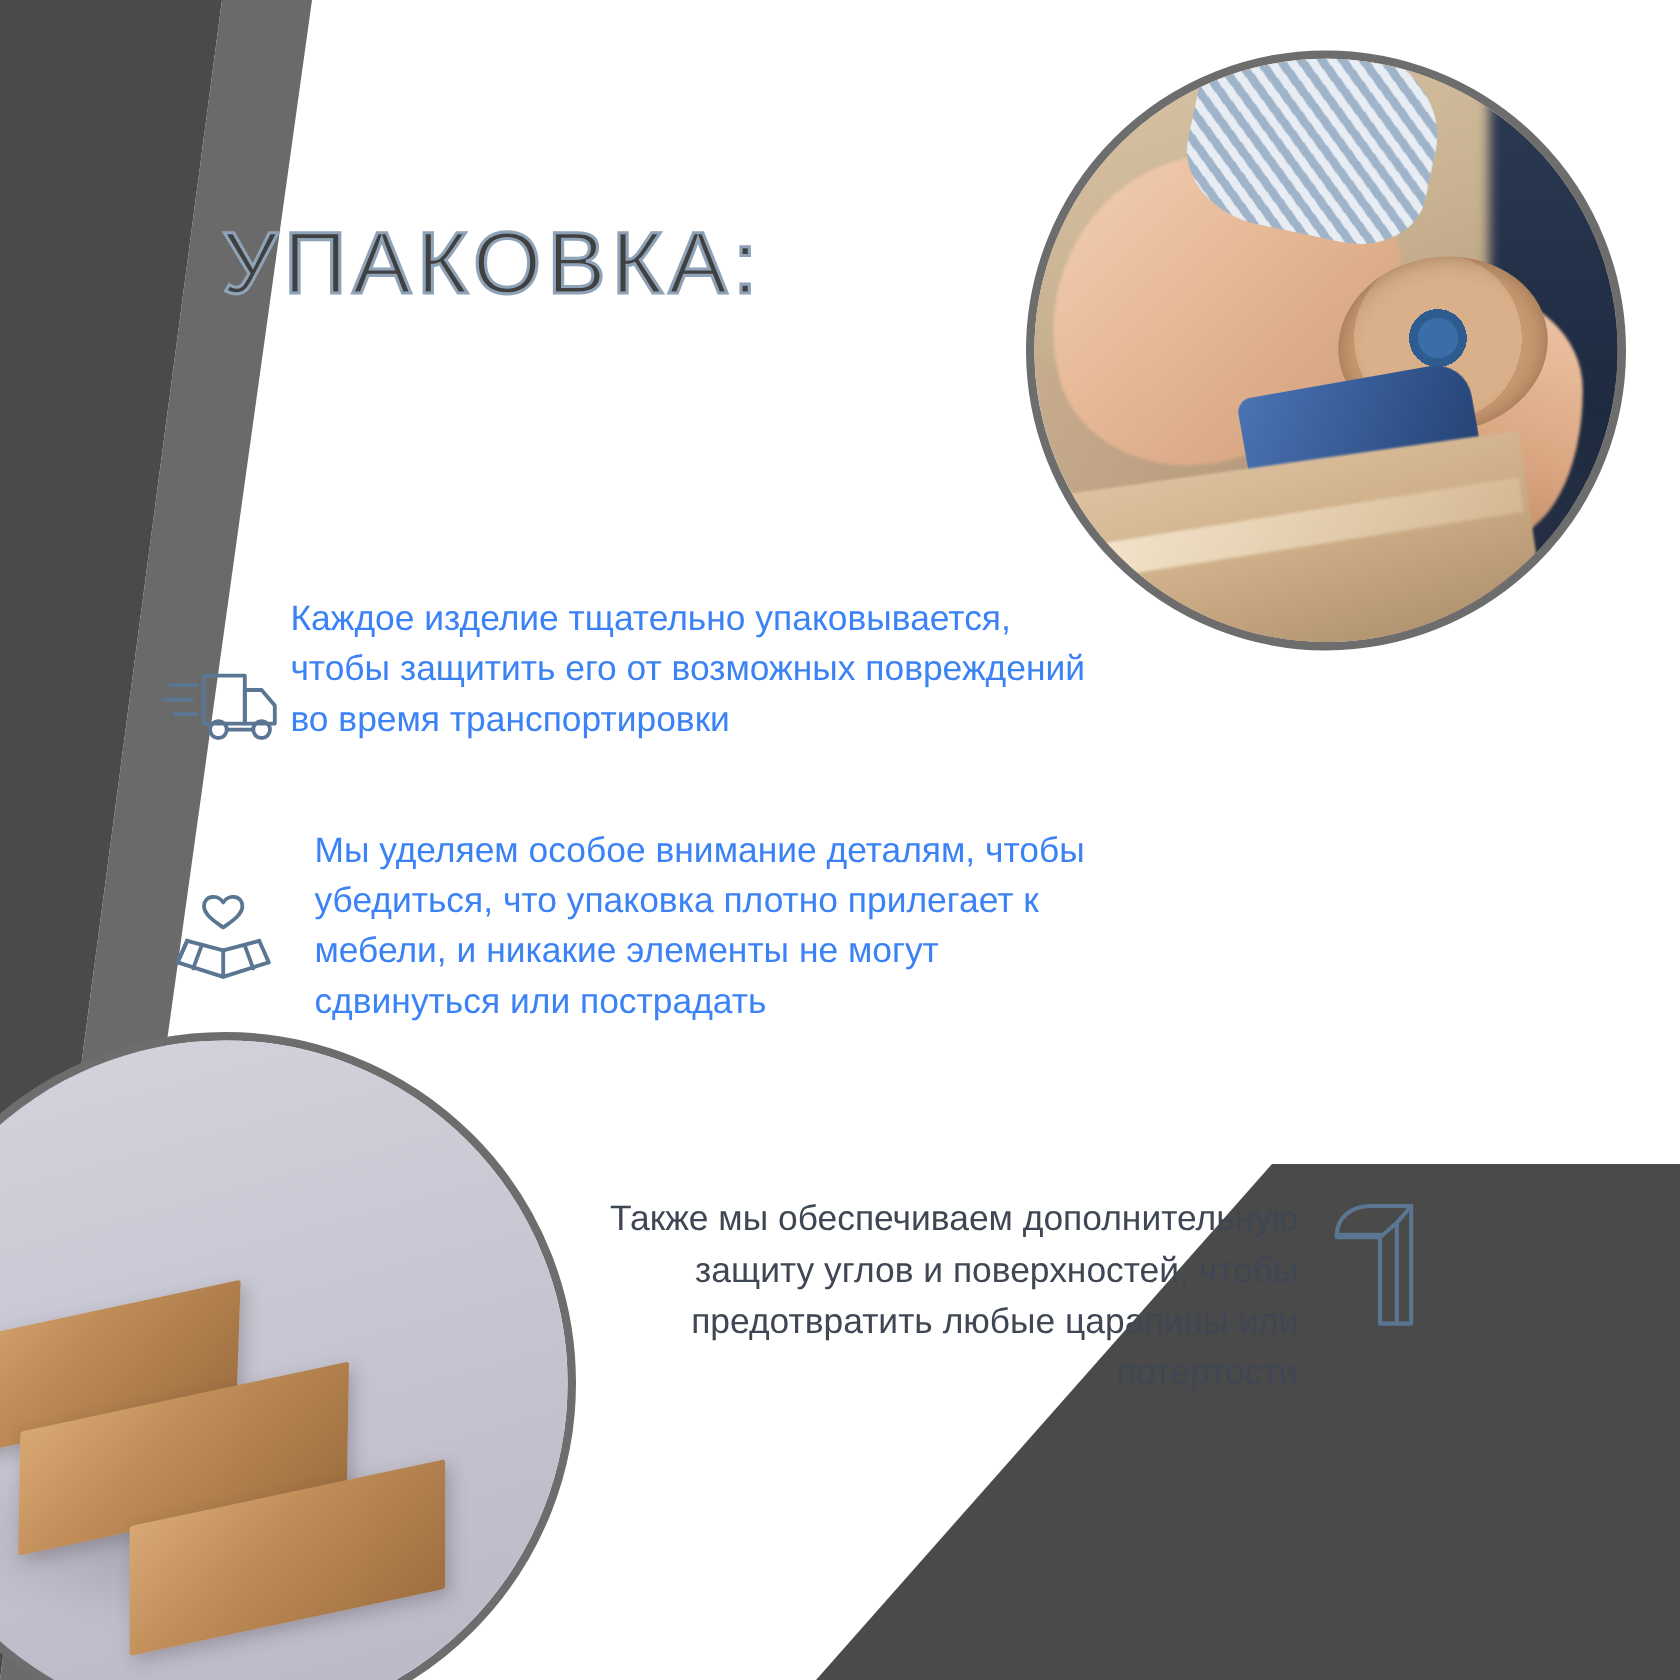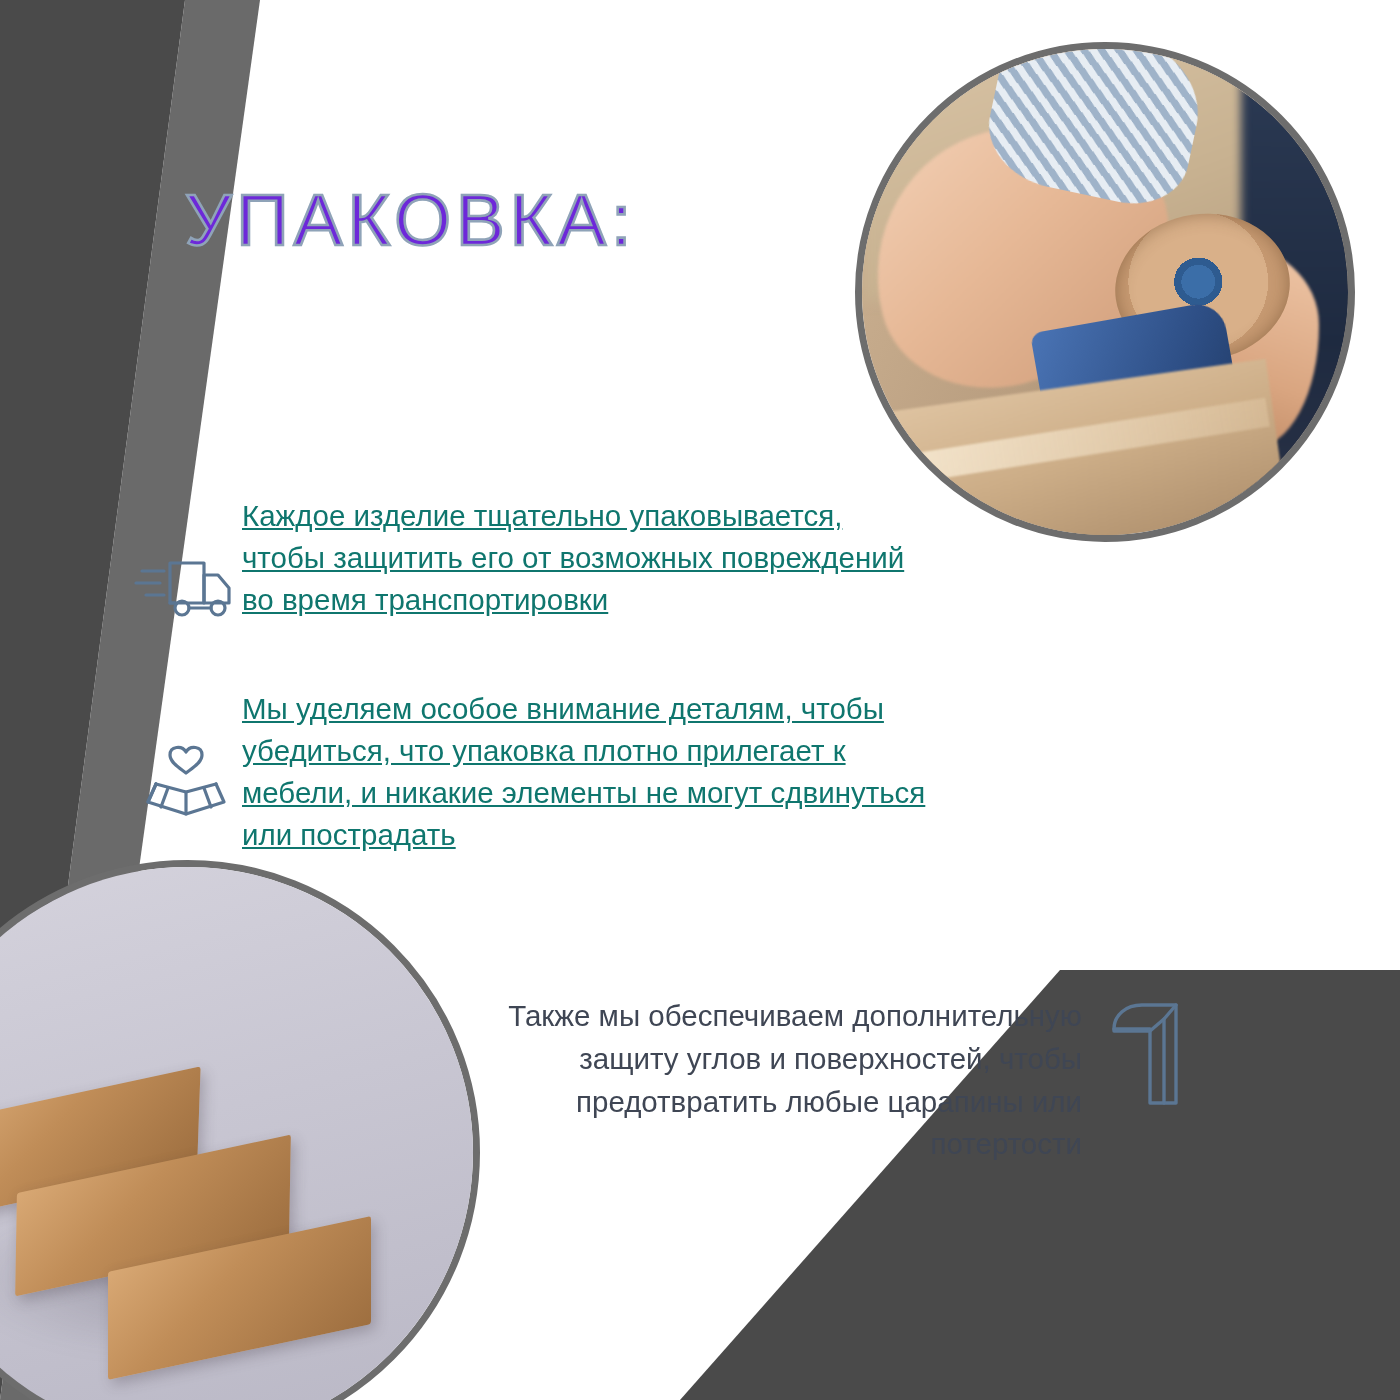--- a/index.html
+++ b/index.html
@@ -51,21 +51,21 @@
     clip-path: polygon(100% 0, 100% 100%, 0 100%, 380px 0);
   }
 
   
   .title {
     position: absolute;
     left: 185px;
     top: 178px;
     font-size: 73px;
     letter-spacing: 5px;
-    color: #6d28d9;
+    color: #404040;
     -webkit-text-stroke: 2.6px #8fa3b8;
     font-weight: 400;
     white-space: nowrap;
   }
 
   .subtitle {
     position: absolute;
     left: 190px;
     top: 335px;
     width: 560px;
@@ -86,29 +86,28 @@
   .bullet-icon {
     flex: 0 0 auto;
     width: 112px;
     display: flex;
     align-items: center;
     justify-content: center;
   }
   .bullet-text {
     font-size: 29.5px;
     line-height: 1.42;
-    color: #0f766e;
+    color: #3b82f6;
     font-weight: 400;
-    text-decoration: underline;
   }
 
   #bullet-truck { left: 130px; top: 495px; width: 780px; }
   #bullet-truck .bullet-icon { padding-top: 48px; }
 
-  #bullet-box { left: 130px; top: 688px; width: 800px; }
+  #bullet-box { left: 130px; top: 688px; width: 800px; gap: 20px; }
   #bullet-box .bullet-icon { padding-top: 42px; }
 
   
   .lower-block {
     position: absolute;
     left: 430px;
     top: 995px;
     width: 760px;
     display: flex;
     align-items: flex-start;

